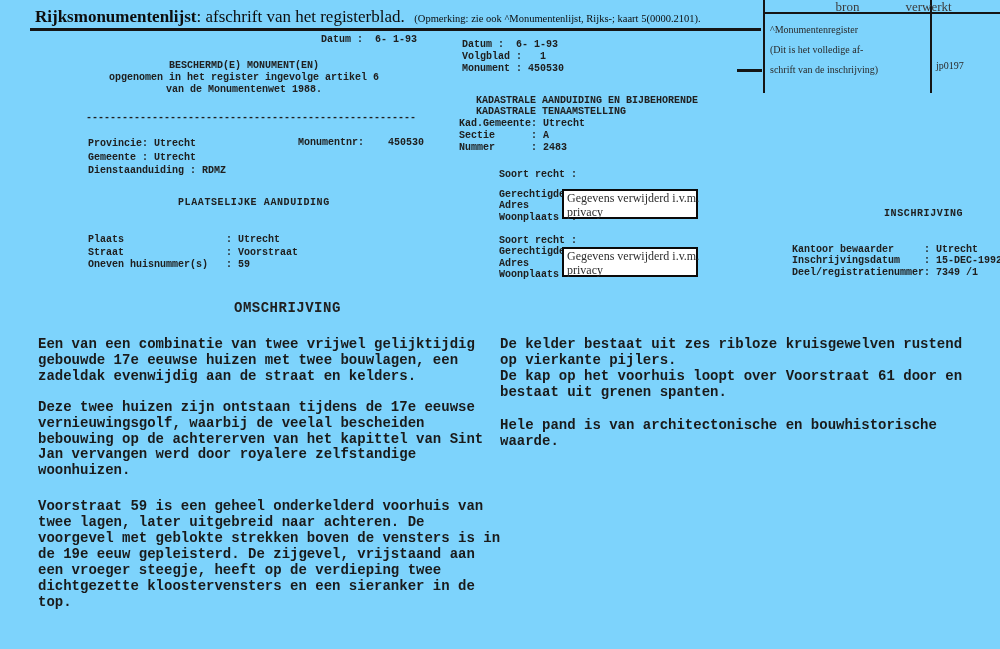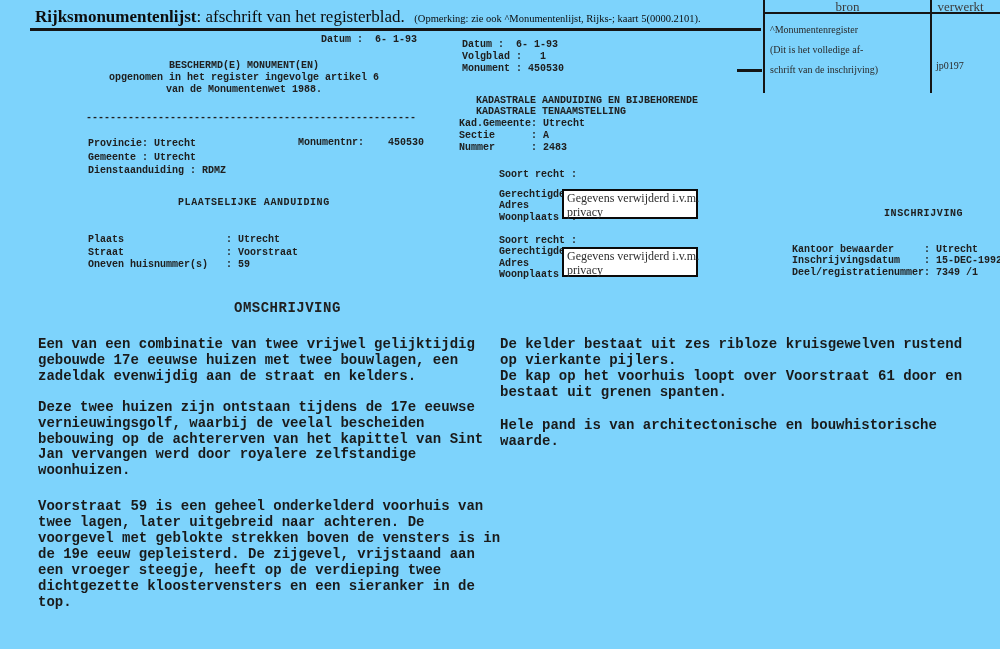--- a/index.html
+++ b/index.html
@@ -35,21 +35,21 @@
 <div class="canvas">
 
   <div class="hdr"><span class="hb">Rijksmonumentenlijst</span><span class="hr">: afschrift van het registerblad.</span> <span class="hn">(Opmerking: zie ook ^Monumentenlijst, Rijks-; kaart 5(0000.2101).</span></div>
   <div class="rule" style="left:30px;top:28px;width:731px;height:3px;"></div>
   <div class="rule" style="left:737px;top:69px;width:25px;height:3px;"></div>
 
   <div class="rule" style="left:763px;top:0;width:2px;height:93px;"></div>
   <div class="rule" style="left:930px;top:0;width:2px;height:93px;"></div>
   <div class="rule" style="left:763px;top:12px;width:237px;height:2px;"></div>
   <div class="stamp-col" style="left:765px;width:165px;">bron</div>
-  <div class="stamp-col" style="left:932px;width:57px;">verwerkt</div>
+  <div class="stamp-col" style="left:900px;width:57px;">verwerkt</div>
   <pre class="stamp-src" style="left:770px;top:20px;">^Monumentenregister
 (Dit is het volledige af-
 schrift van de inschrijving)</pre>
   <div class="stamp-code" style="left:936px;top:60px;">jp0197</div>
 
   <pre class="mono" style="left:285px;top:34px;">Datum :  6- 1-93</pre>
   <pre class="mono" style="left:58px;top:60px;width:300px;text-align:center;">BESCHERMD(E) MONUMENT(EN)
 opgenomen in het register ingevolge artikel 6
 van de Monumentenwet 1988.</pre>
   <pre class="mono" style="left:426px;top:39px;">Datum :  6- 1-93

